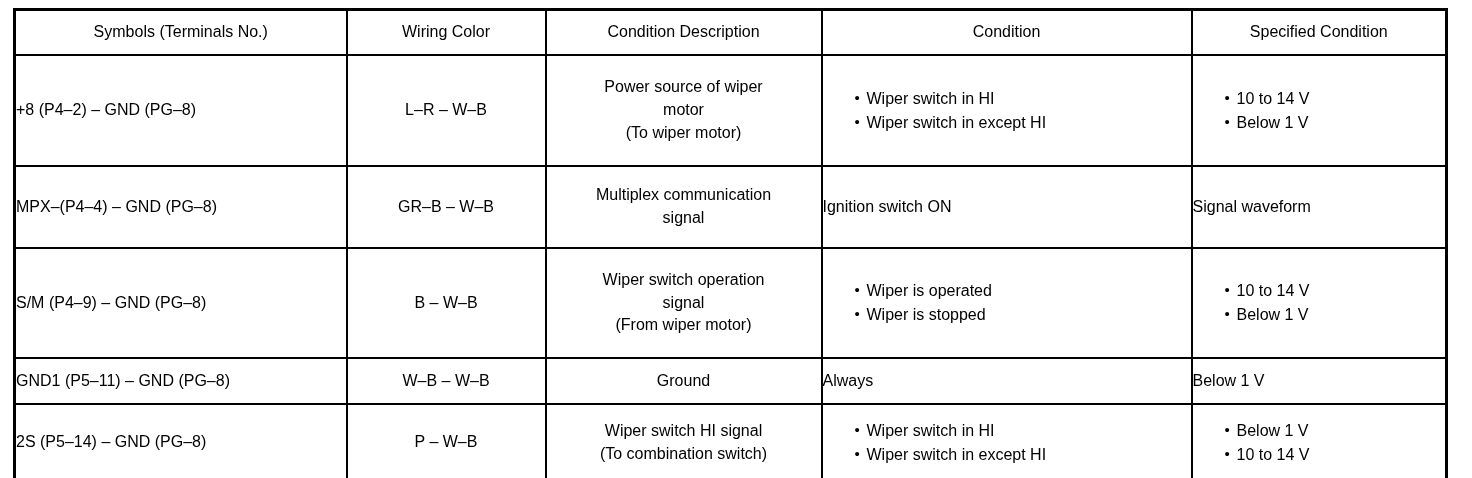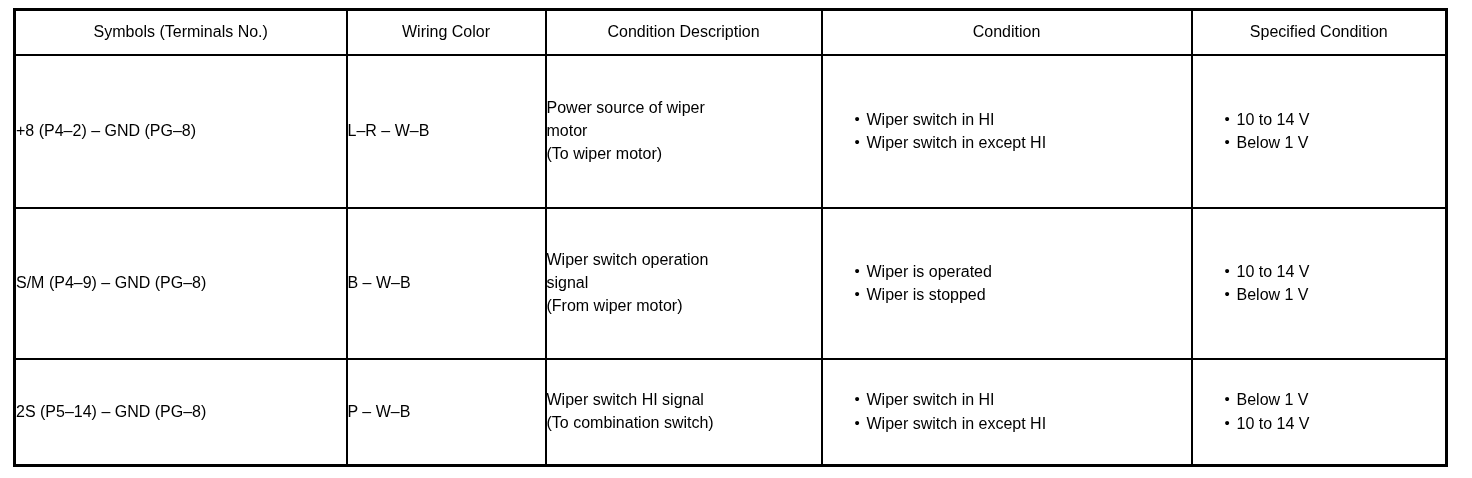--- a/index.html
+++ b/index.html
@@ -52,21 +52,21 @@
   thead th {
     height: 43px;
     text-align: center;
     border-bottom-width: 3px;
   }
   .cell-pad-left {
     padding-left: 14px;
     text-align: left;
   }
   .cell-center {
-    text-align: left;
+    text-align: center;
     padding-left: 6px;
     padding-right: 6px;
     margin-top: 36px;
   }
   .lines {
     display: block;
   }
   .lines .ln {
     display: block;
     white-space: nowrap;
@@ -134,20 +134,32 @@
           </span>
         </td>
         <td class="cell-pad-left">
           <span class="bullets">
             <span class="bl">10 to 14 V</span>
             <span class="bl">Below 1 V</span>
           </span>
         </td>
       </tr>
 
+      <tr class="r2">
+        <td class="cell-pad-left">MPX–(P4–4) – GND (PG–8)</td>
+        <td class="cell-center">GR–B – W–B</td>
+        <td class="cell-center">
+          <span class="lines">
+            <span class="ln">Multiplex communication</span>
+            <span class="ln">signal</span>
+          </span>
+        </td>
+        <td class="cell-pad-left">Ignition switch ON</td>
+        <td class="cell-pad-left">Signal waveform</td>
+      </tr>
 
       <tr class="r3">
         <td class="cell-pad-left">S/M (P4–9) – GND (PG–8)</td>
         <td class="cell-center">B – W–B</td>
         <td class="cell-center">
           <span class="lines">
             <span class="ln">Wiper switch operation</span>
             <span class="ln">signal</span>
             <span class="ln">(From wiper motor)</span>
           </span>
@@ -159,20 +171,27 @@
           </span>
         </td>
         <td class="cell-pad-left">
           <span class="bullets">
             <span class="bl">10 to 14 V</span>
             <span class="bl">Below 1 V</span>
           </span>
         </td>
       </tr>
 
+      <tr class="r4">
+        <td class="cell-pad-left">GND1 (P5–11) – GND (PG–8)</td>
+        <td class="cell-center">W–B – W–B</td>
+        <td class="cell-center">Ground</td>
+        <td class="cell-pad-left">Always</td>
+        <td class="cell-pad-left">Below 1 V</td>
+      </tr>
 
       <tr class="r5">
         <td class="cell-pad-left">2S (P5–14) – GND (PG–8)</td>
         <td class="cell-center">P – W–B</td>
         <td class="cell-center">
           <span class="lines">
             <span class="ln">Wiper switch HI signal</span>
             <span class="ln">(To combination switch)</span>
           </span>
         </td>

